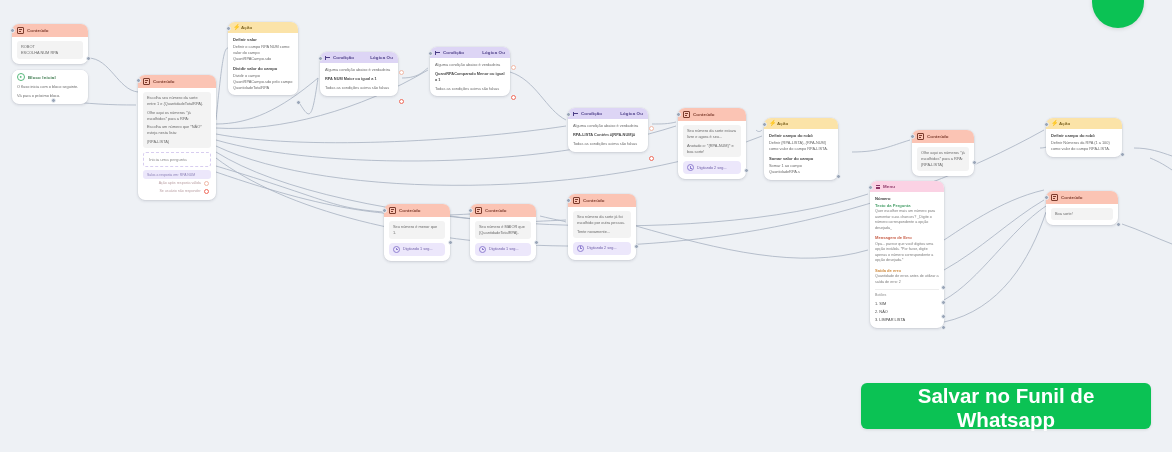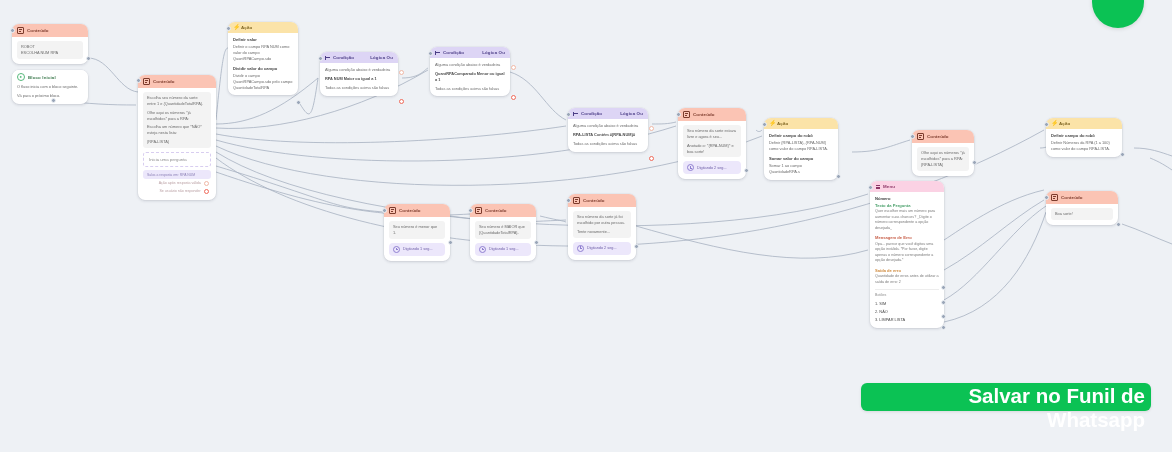--- a/index.html
+++ b/index.html
@@ -86,24 +86,24 @@
   .bolt{font-size:6px;line-height:5.4px;}
   .fork{width:5.4px;height:5.4px;position:relative;}
   .fork:before{content:"";position:absolute;left:.6px;top:2.4px;width:4px;height:.7px;background:currentColor;}
   .fork:after{content:"";position:absolute;left:.4px;top:1px;width:1.2px;height:3.6px;border-left:.7px solid currentColor;}
   .burger{width:5.4px;height:5.4px;position:relative;}
   .burger i{position:absolute;left:.5px;width:4.4px;height:.7px;background:currentColor;display:block;}
   .burger i:nth-child(1){top:1.1px}
   .burger i:nth-child(2){top:2.5px}
   .burger i:nth-child(3){top:3.9px}
   #save-btn{
-    position:absolute;left:861px;top:383px;width:290px;height:28px;
+    position:absolute;left:861px;top:383px;width:290px;height:46px;
     background:#0bc254;color:#fff;border:none;border-radius:6px;
     font-family:"Liberation Sans",sans-serif;font-size:20.5px;font-weight:bold;
-    cursor:pointer;box-shadow:0 1px 3px rgba(0,0,0,.10);text-align:right;
+    cursor:pointer;box-shadow:0 1px 3px rgba(0,0,0,.10);
   }
   #fab{
     position:absolute;left:1092px;top:-24px;width:52px;height:52px;
     border-radius:50%;background:#0bc254;box-shadow:0 1px 4px rgba(0,0,0,.12);
   }
 </style>
 </head>
 <body>
 
 <div id="canvas">

